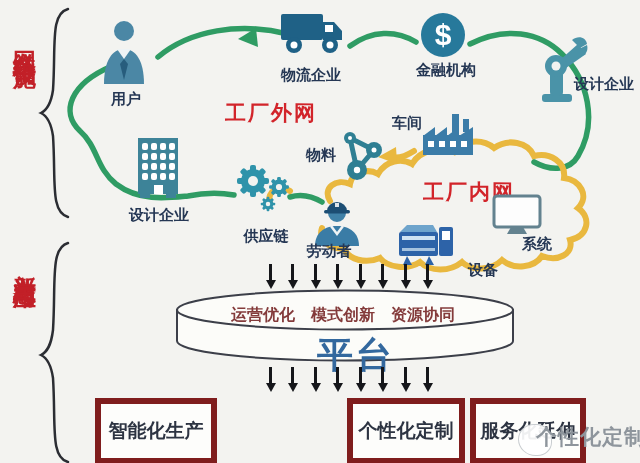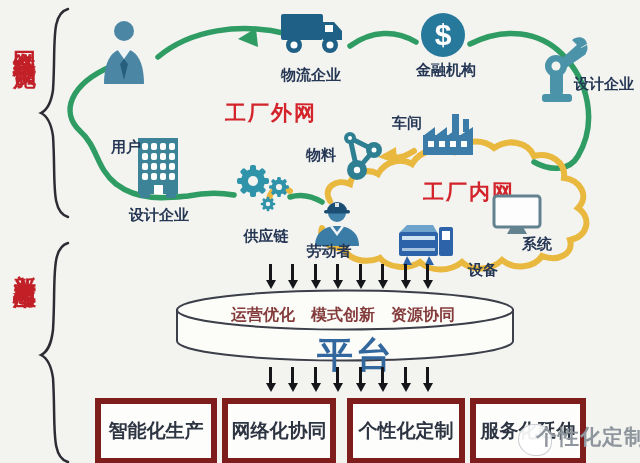--- a/index.html
+++ b/index.html
@@ -218,21 +218,21 @@
     </svg>
   </div>
 
   <div class="abs" style="left:492px;top:194px;">
     <svg width="50" height="42" viewBox="0 0 50 42">
       <rect x="2" y="2" width="46" height="31" rx="3" fill="#fdfdfd" stroke="#63828f" stroke-width="3"></rect>
       <path d="M19 33 L31 33 L35 40 L15 40 Z" fill="#63828f"></path>
     </svg>
   </div>
 
-  <div class="abs node-label" style="left:104px;top:90px;width:44px;margin-top:48px;">用户</div>
+  <div class="abs node-label" style="left:104px;top:90px;width:44px;">用户</div>
   <div class="abs node-label" style="left:276px;top:66px;width:70px;">物流企业</div>
   <div class="abs node-label" style="left:411px;top:61px;width:70px;">金融机构</div>
   <div class="abs node-label" style="left:568px;top:75px;width:72px;">设计企业</div>
   <div class="abs node-label" style="left:122px;top:206px;width:74px;">设计企业</div>
   <div class="abs node-label" style="left:237px;top:227px;width:58px;">供应链</div>
   <div class="abs node-label" style="left:302px;top:146px;width:38px;">物料</div>
   <div class="abs node-label" style="left:388px;top:114px;width:38px;">车间</div>
   <div class="abs node-label" style="left:301px;top:242px;width:56px;">劳动者</div>
   <div class="abs node-label" style="left:463px;top:261px;width:40px;">设备</div>
   <div class="abs node-label" style="left:517px;top:235px;width:40px;">系统</div>
@@ -256,20 +256,19 @@
   <div class="arr" style="left:269px;top:367px;"></div>
   <div class="arr" style="left:291px;top:367px;"></div>
   <div class="arr" style="left:314px;top:367px;"></div>
   <div class="arr" style="left:336px;top:367px;"></div>
   <div class="arr" style="left:359px;top:367px;"></div>
   <div class="arr" style="left:381px;top:367px;"></div>
   <div class="arr" style="left:404px;top:367px;"></div>
   <div class="arr" style="left:426px;top:367px;"></div>
 
   <div class="abs app-box" style="left:95px;top:398px;width:110px;height:54px;">智能化生产</div>
-  <div class="abs app-box" style="left:222px;top:398px;width:102px;height:54px;">网络化协同</div>
   <div class="abs app-box" style="left:347px;top:398px;width:106px;height:54px;">个性化定制</div>
   <div class="abs app-box" style="left:470px;top:398px;width:104px;height:54px;">服务化延伸</div>
 
   <div class="abs ghost" style="left:518px;top:424px;"></div>
   <div class="abs watermark-text" style="left:536px;top:423px;">个性化定制</div>
 
 </div>
 
 </body></html>

